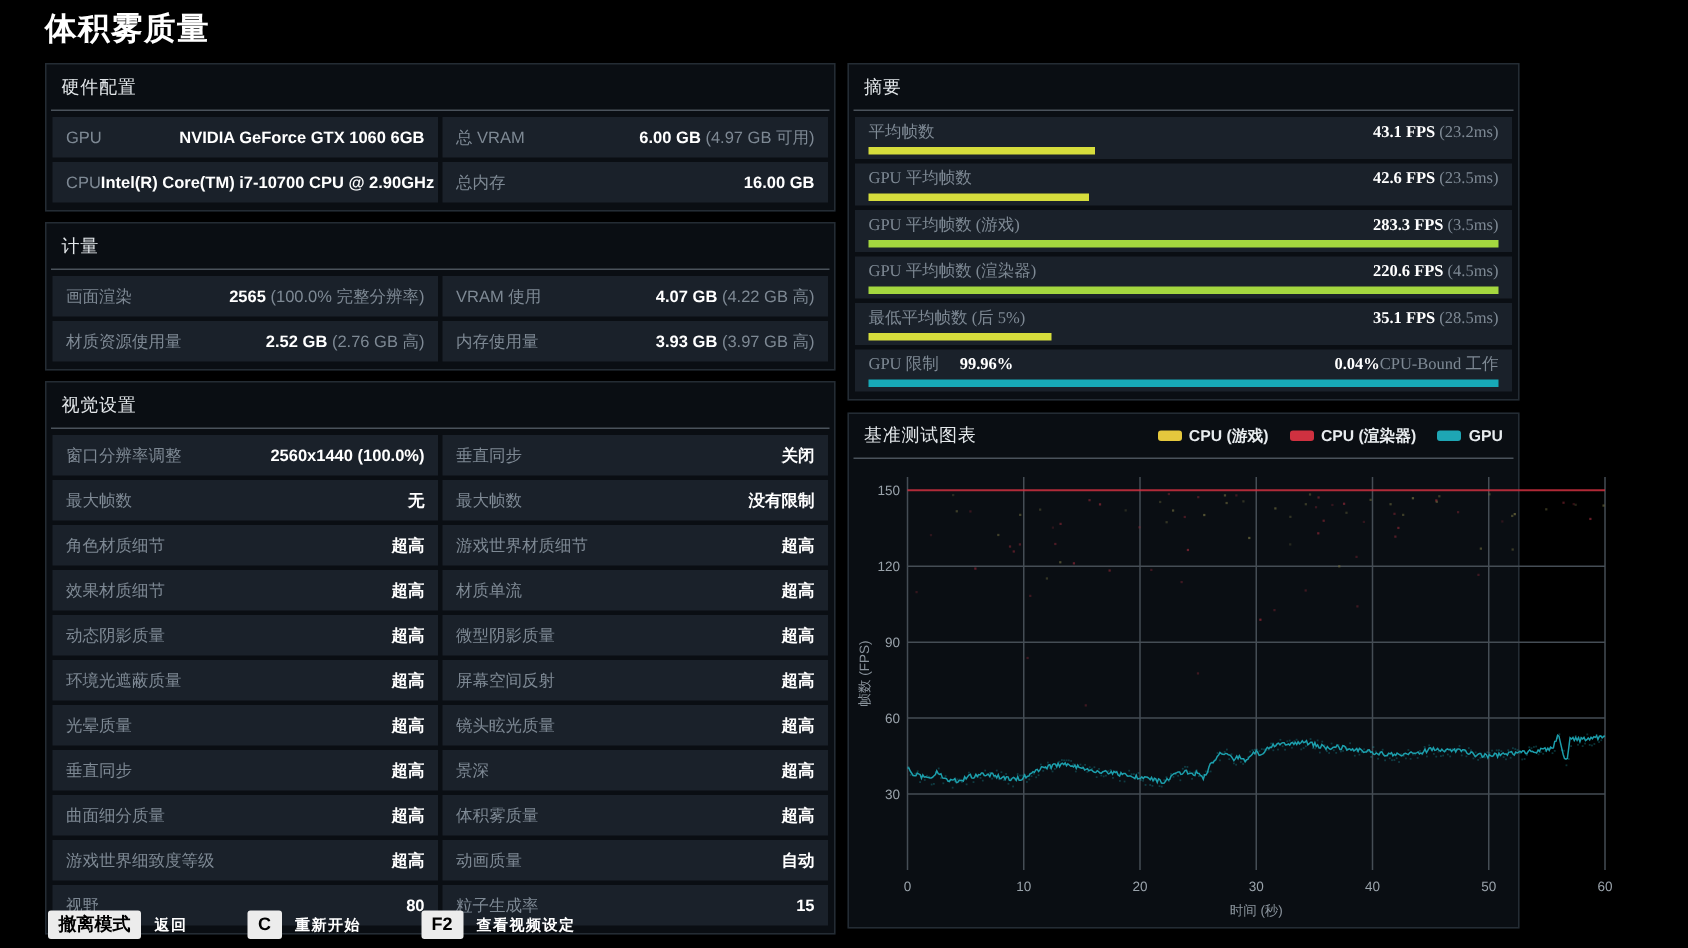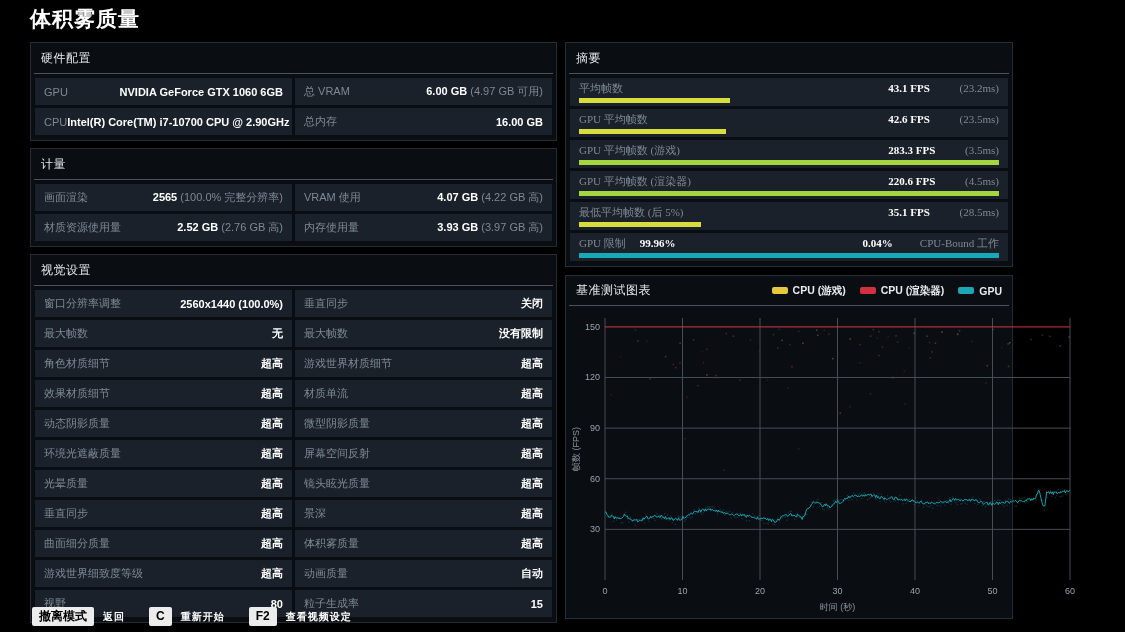--- a/index.html
+++ b/index.html
@@ -16,30 +16,30 @@
   .kv-cell{flex:1;display:flex;justify-content:space-between;align-items:center;background:#1a212a;
            padding:0 9px;height:27px;font-size:11px;white-space:nowrap;overflow:hidden;}
   .kv-label{color:#7e8994;}
   .kv-val{color:#fff;font-weight:bold;}
   .kv-extra{color:#7e8994;font-weight:normal;}
   .sum-row{background:#1a212a;margin:0 1px 3px;padding:3px 9px;font-family:Liberation Serif, serif;}
   .sum-top{display:flex;justify-content:space-between;font-size:11px;line-height:14px;}
   .sum-label{color:#7e8994;}
   .sum-labelval{color:#fff;font-weight:bold;margin-left:14px;}
   .sum-val{color:#fff;font-weight:bold;}
-  .sum-extra{color:#7e8994;font-weight:normal;padding-left:27px;}
+  .sum-extra{color:#7e8994;font-weight:normal;}
   .sum-bar{height:5px;margin-top:3px;}
   .sum-bar i{display:block;height:5px;}
   .chart-h{display:flex;justify-content:space-between;align-items:center;border-bottom:1px solid #4a525b;padding:6px 7px;margin-bottom:2px;}
   .chart-title{font-size:12px;color:#e4e8eb;letter-spacing:.5px;}
   .legend{display:flex;gap:14px;align-items:center;}
   .legend-item{display:flex;align-items:center;font-size:10.5px;color:#e8ecef;font-weight:bold;}
   .sw{display:inline-block;width:16px;height:7px;border-radius:2px;margin-right:5px;}
   svg{display:block;}
-  .footer{position:absolute;left:32px;bottom:6px;display:flex;gap:24px;align-items:flex-end;}
+  .footer{position:absolute;left:32px;bottom:6px;display:flex;gap:40px;align-items:flex-end;}
   .fitem{display:flex;align-items:center;}
   .fkey{background:#ececec;color:#000;font-weight:bold;font-size:12px;padding:2px 7px;border-radius:2px;line-height:15px;}
   .flabel{color:#fff;font-size:10px;font-weight:bold;margin-left:9px;letter-spacing:1px;}
 </style>
 </head>
 <body>
 
 <div class="page">
   <h1 class="title">体积雾质量</h1>
 

